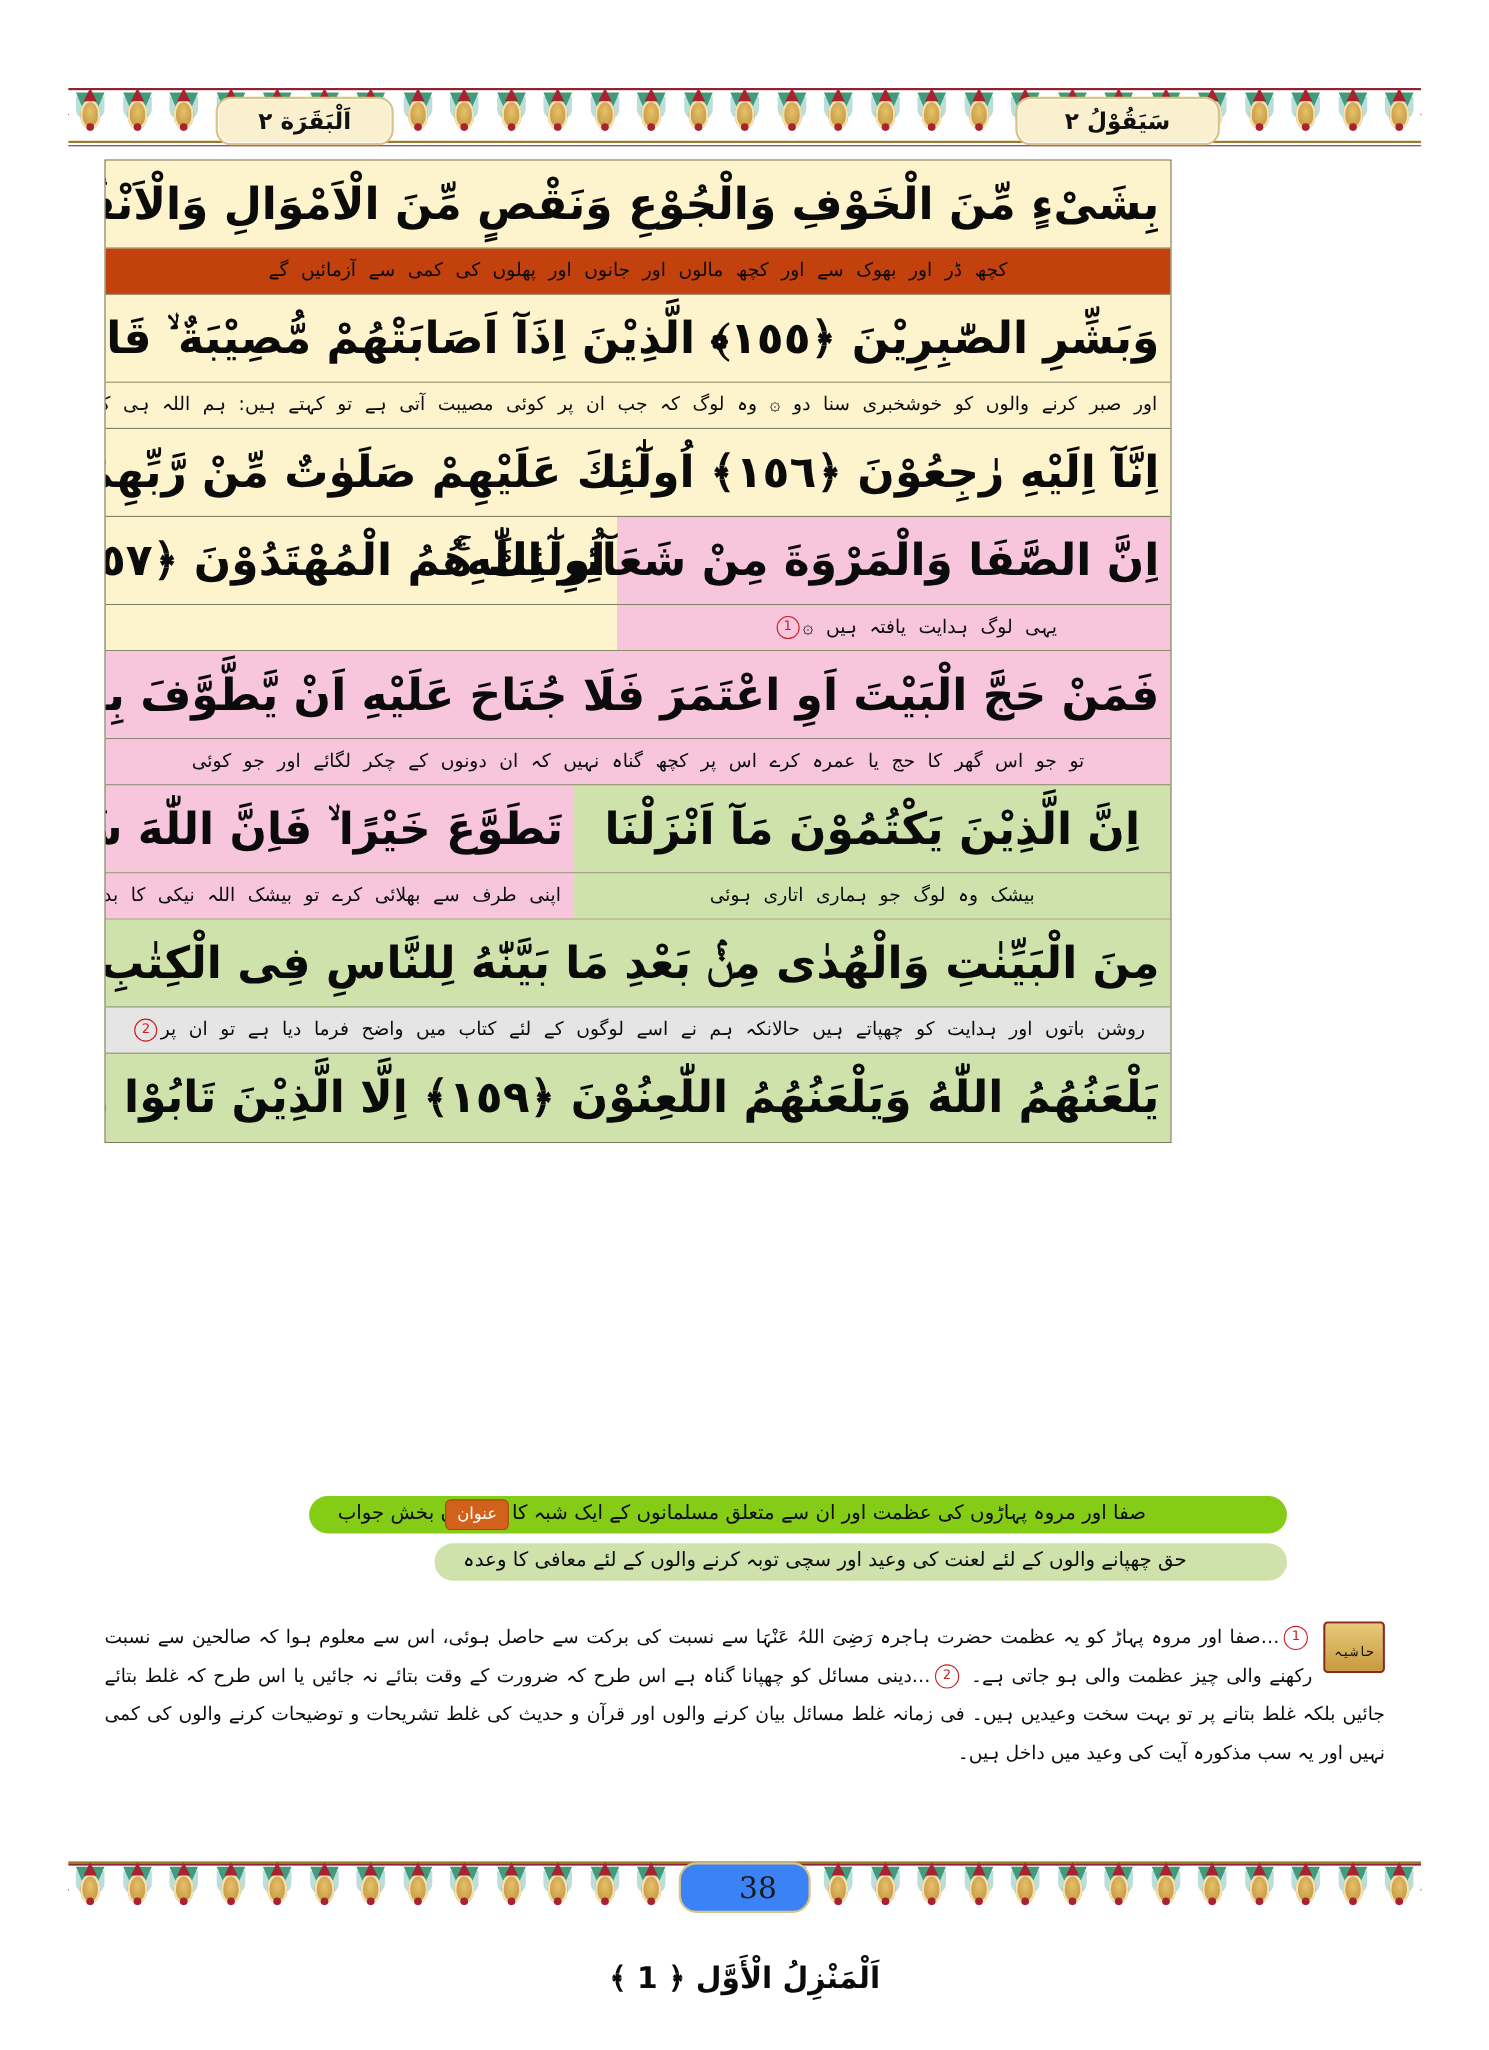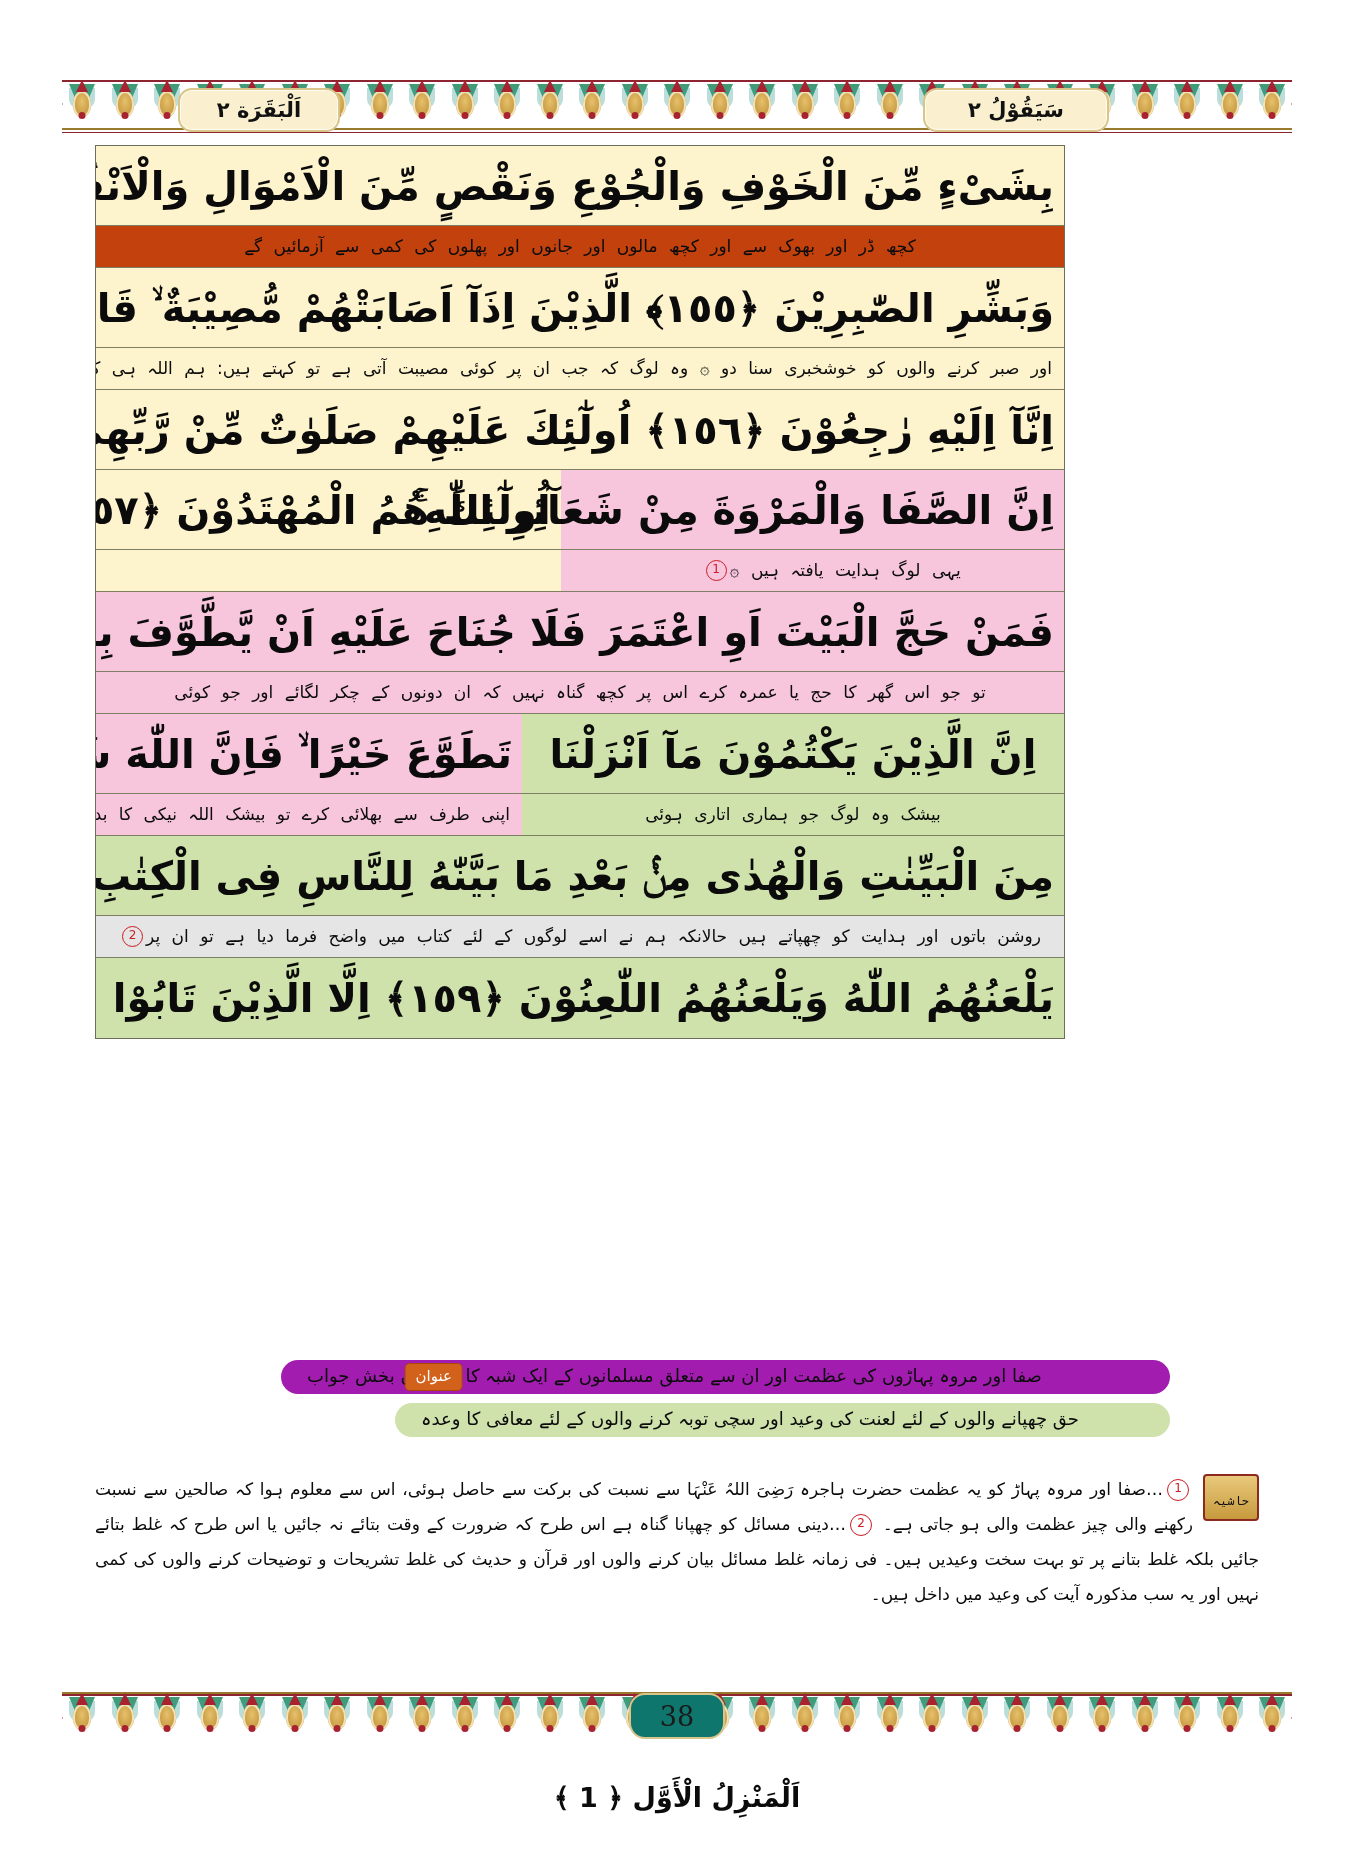--- a/index.html
+++ b/index.html
@@ -149,38 +149,39 @@
   }
   .cartouche span {
     font-family: "DejaVu Sans", "Liberation Serif", serif;
     font-size: 21px;
     color: #111;
     direction: rtl;
     white-space: nowrap;
     line-height: 1;
     font-weight: 700;
   }
-  .cartouche.surah { left: 178px; width: 126px; }
+  .cartouche.surah { left: 196px; width: 126px; }
   .cartouche.para  { right: 245px; width: 150px; }
 
   
   .pagenum {
     position: absolute;
     top: 1693px;
     left: 50%;
     transform: translateX(-50%);
     width: 92px; height: 42px;
-    background: #0f766e;
+    background: #3b82f6;
     border: 2px solid #d9c489;
     border-radius: 16px;
     display: flex; align-items:center; justify-content:center;
     z-index: 6;
     font-family: "DejaVu Serif", "Liberation Serif", serif;
     font-size: 27px;
     color: #1a1a1a;
+    padding-left: 24px;
   }
 
   
   .text-block {
     position: absolute;
     left: 95px;
     top: 145px;
     width: 970px;
     border: 1px solid #6b6f55;
     box-sizing: border-box;
@@ -273,21 +274,21 @@
     margin: 0 0 9px 0;
     border-radius: 22px;
     min-height: 34px;
     display: flex;
     align-items: center;
     justify-content: flex-end;
     padding: 3px 18px 5px 26px;
     box-sizing: border-box;
     direction: rtl;
   }
-  .unwan.pink  { background: #a21caf; margin-left: 186px; }
+  .unwan.pink  { background: #84cc16; margin-left: 186px; }
   .unwan.green { background: #cfe2ab; margin-left: 300px; }
   .unwan-text {
     font-family: "DejaVu Sans", "Liberation Sans", sans-serif;
     font-size: 18px;
     color: #0b0b0b;
     direction: rtl;
     white-space: nowrap;
     line-height: 1.35;
   }
   .badge {

